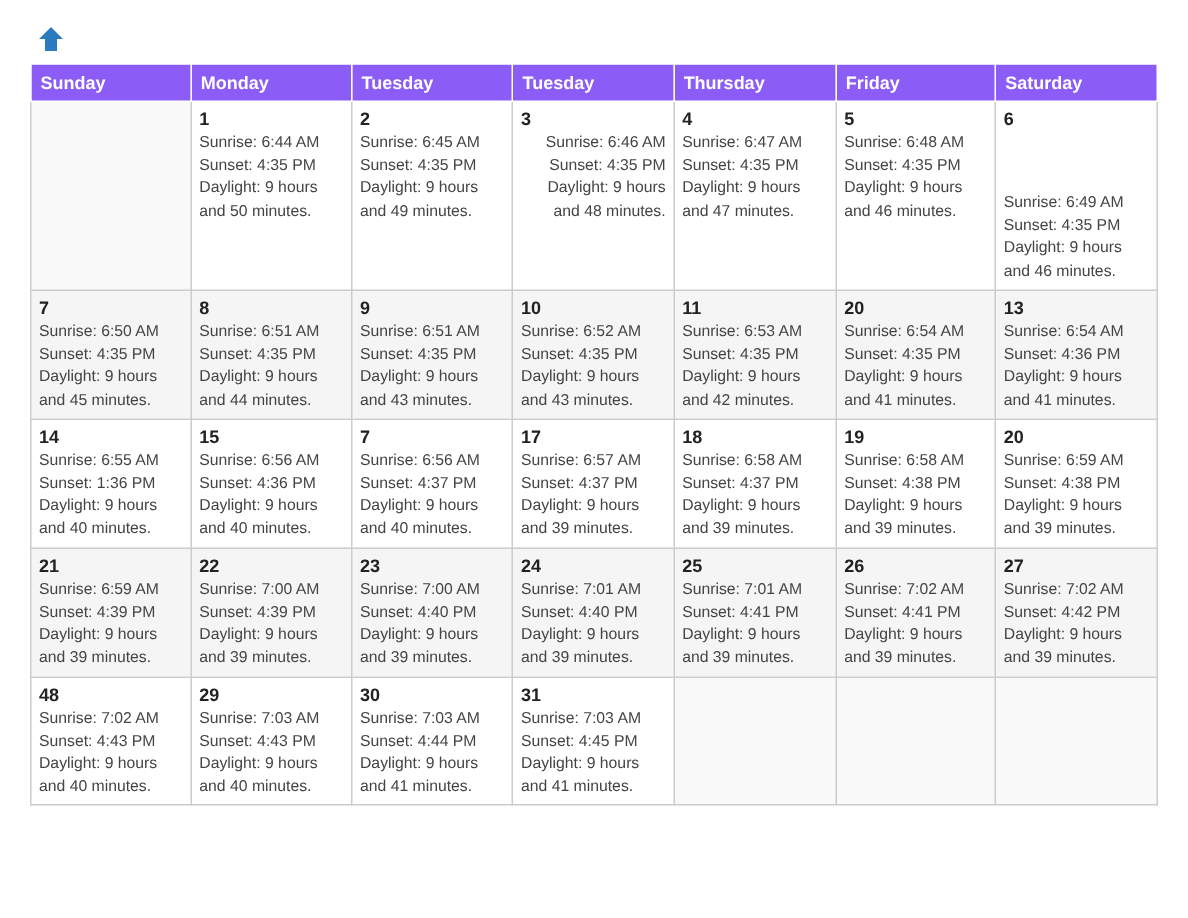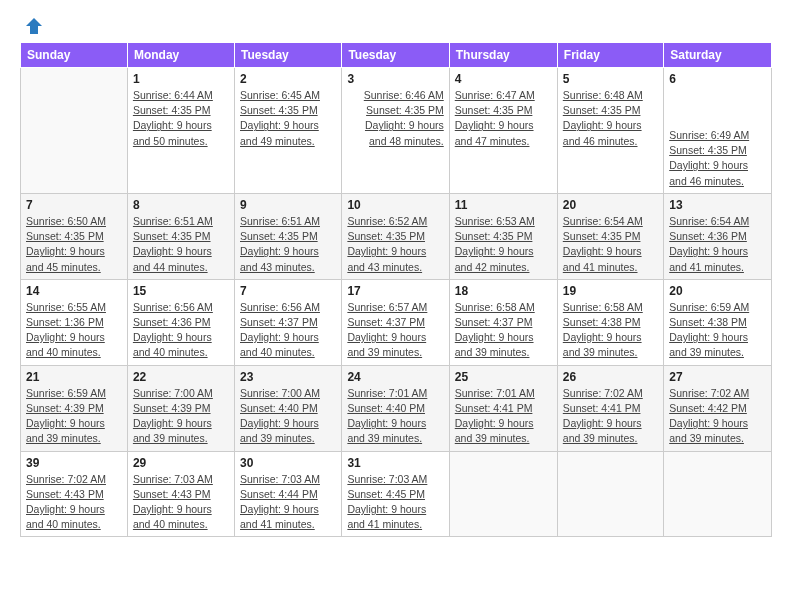--- a/index.html
+++ b/index.html
@@ -85,21 +85,20 @@
     .day-number {
       font-weight: bold;
       font-size: 12px;
       color: #222;
       margin-bottom: 2px;
     }
     .day-info {
       color: #444;
       font-size: 10.5px;
       line-height: 1.45;
-      text-decoration: underline;
     }
     .empty-cell {
       background: #f9f9f9 !important;
     }
   </style>
 </head>
 <body>
 
 <div class="page">
   <div class="header">
@@ -328,21 +327,21 @@
           <td>
             <div class="day-number">27</div>
             <div class="day-info" style="white-space: pre-line;">Sunrise: 7:02 AM
 Sunset: 4:42 PM
 Daylight: 9 hours
 and 39 minutes.</div>
           </td>
         </tr>
         <tr>
           <td>
-            <div class="day-number">39</div>
+            <div class="day-number">48</div>
             <div class="day-info" style="white-space: pre-line;">Sunrise: 7:02 AM
 Sunset: 4:43 PM
 Daylight: 9 hours
 and 40 minutes.</div>
           </td>
           <td>
             <div class="day-number">29</div>
             <div class="day-info" style="white-space: pre-line;">Sunrise: 7:03 AM
 Sunset: 4:43 PM
 Daylight: 9 hours

